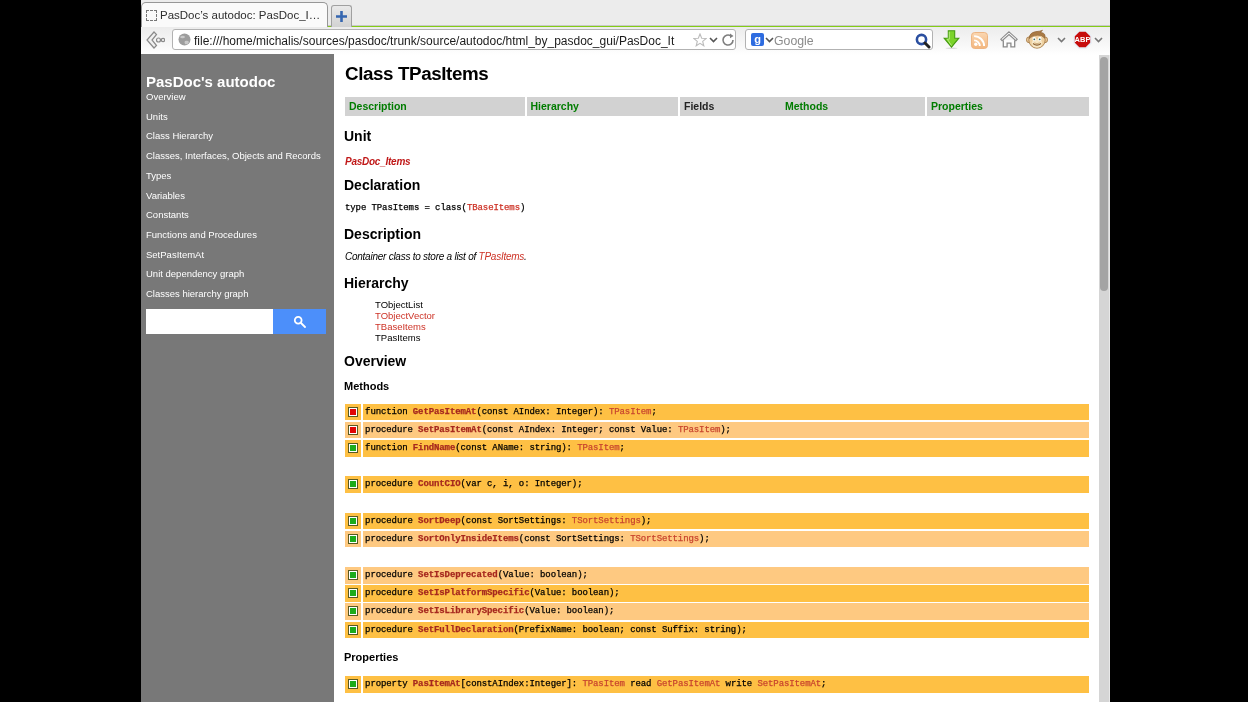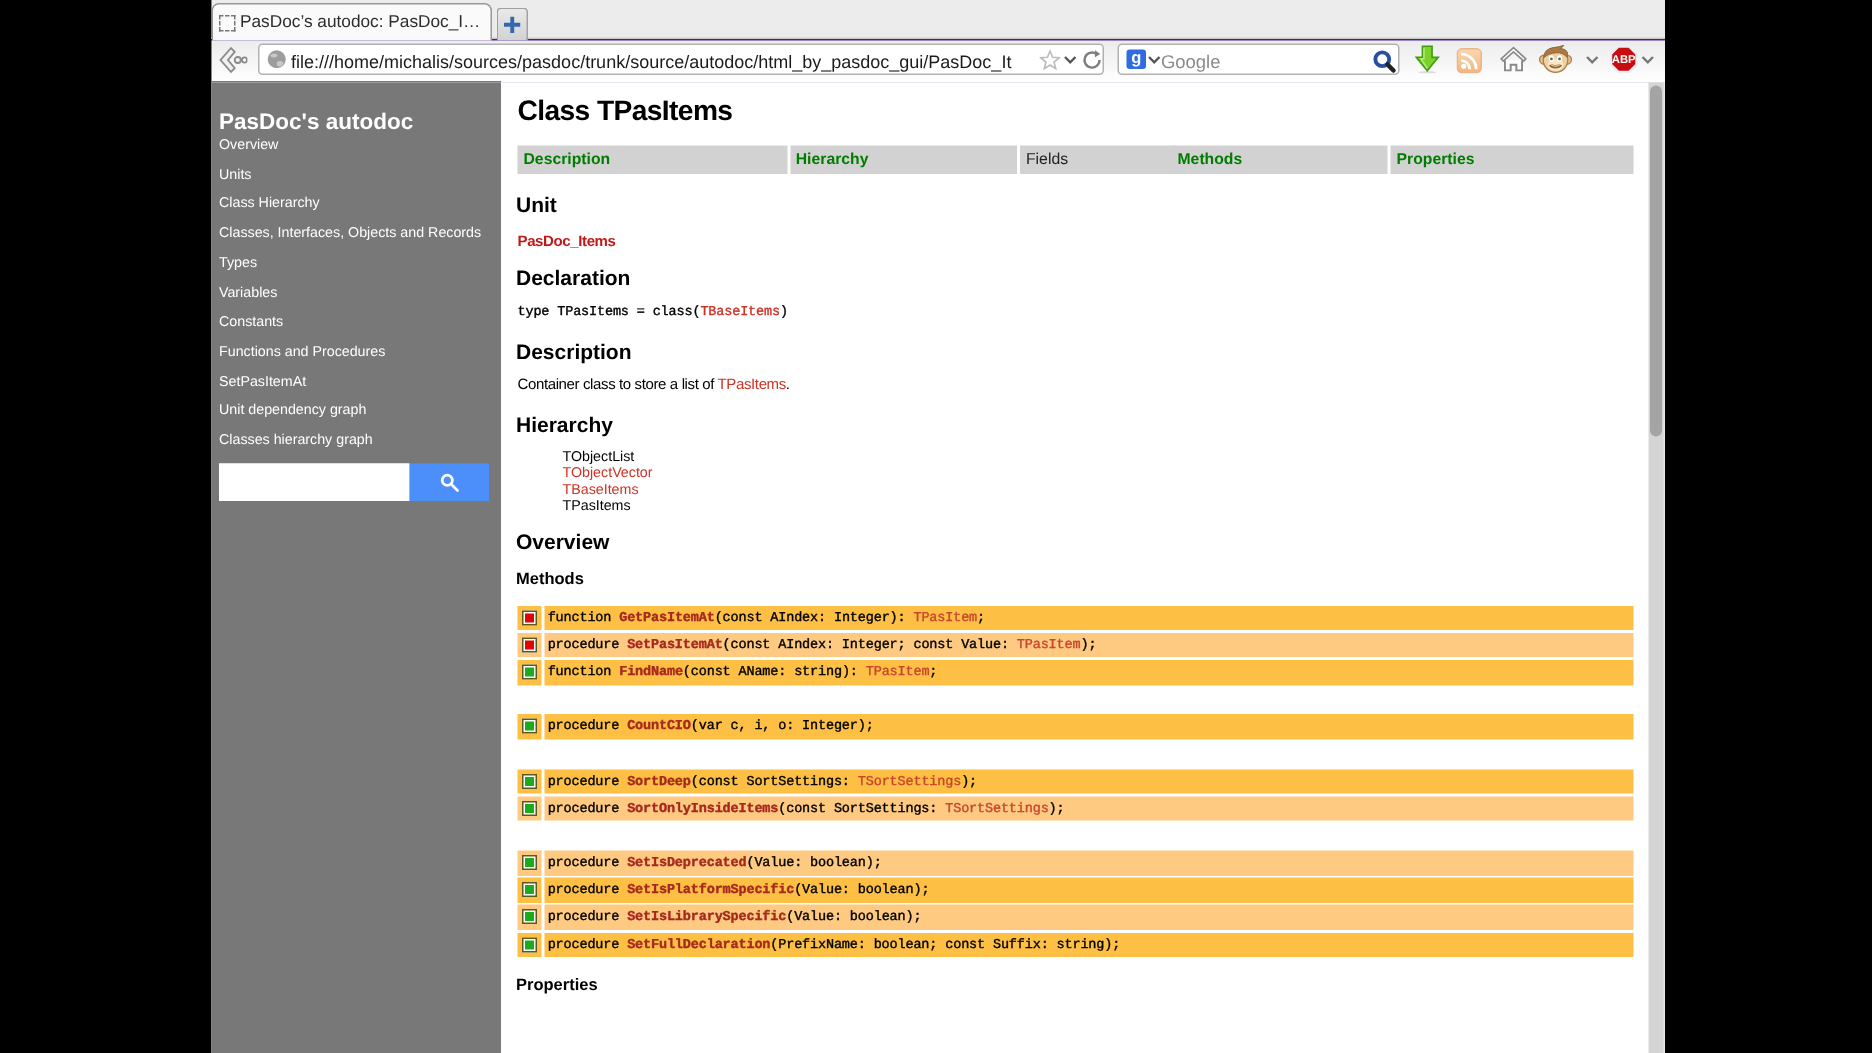--- a/index.html
+++ b/index.html
@@ -2,21 +2,21 @@
 <html><head>
 <meta charset="utf-8">
 <style>
 * { margin:0; padding:0; box-sizing:border-box; }
 html,body { width:1248px; height:702px; background:#000; overflow:hidden;
   font-family:"Liberation Sans", sans-serif; }
 #page { position:absolute; left:0; top:0; width:1248px; height:702px; background:#000; }
 .abs { position:absolute; }
 
 
-#win { position:absolute; left:141px; top:0; width:969px; height:702px; background:#4c1d95; }
+#win { position:absolute; left:141px; top:0; width:969px; height:702px; background:#84cc16; }
 
 
 #tabbar { position:absolute; left:0; top:0; width:969px; height:26px; background:#ececec; border-bottom:1px solid #c9c9c9; }
 #tab1 { position:absolute; left:0; top:2px; width:187px; height:25px; background:#fafafa;
   border:1px solid #979797; border-bottom:none; border-radius:5px 5px 0 0; }
 #tab1 .fav { position:absolute; left:4px; top:7px; width:11px; height:11px; border:1px dashed #777; background:transparent; }
 #tab1 .ttl { position:absolute; left:18px; top:6px; font-size:11.5px; color:#2d2d2d; white-space:nowrap; }
 #tabplus { position:absolute; left:190px; top:5px; width:21px; height:22px;
   background:linear-gradient(#e9e9e9,#d2d2d2); border:1px solid #a0a0a0; border-bottom:none; border-radius:3px 3px 0 0;
   text-align:center; }
@@ -43,21 +43,21 @@
 
 #content { position:absolute; left:193px; top:0; width:776px; height:647px; background:#fff; }
 .h1c { position:absolute; left:11px; top:8px; font-size:18.8px; letter-spacing:-0.4px; font-weight:bold; color:#000; }
 
 
 .sec { position:absolute; top:42px; height:18.5px; background:#d2d2d2; font-size:10.5px; font-weight:bold; color:#007c00; padding:3px 0 0 4px; }
 
 
 .h2 { position:absolute; left:10px; font-size:14px; font-weight:bold; }
 .h3 { position:absolute; left:10px; font-size:11px; font-weight:bold; }
-.txt { position:absolute; left:11px; font-size:10px; letter-spacing:-0.25px; }
+.txt { position:absolute; left:11px; font-size:10px; letter-spacing:-0.25px;font-style:italic; }
 .lst { position:absolute; font-size:9.5px; }
 .mono { position:absolute; left:11px; font-family:"Liberation Mono", monospace; font-size:9px; letter-spacing:-0.1px; -webkit-text-stroke:0.25px; }
 
 
 .row { position:absolute; left:11px; width:744px; height:16.5px; }
 .row .ic { position:absolute; left:0; top:0; width:15.5px; height:100%; }
 .row .tx { position:absolute; left:17.5px; top:0; right:0; height:100%; padding-left:2.6px;
   font-family:"Liberation Mono", monospace; font-size:9px; letter-spacing:-0.1px; line-height:16.5px; white-space:nowrap; overflow:hidden; -webkit-text-stroke:0.25px; }
 .dark .ic, .dark .tx { background:#fec044; }
 .lite .ic, .lite .tx { background:#fec981; }
@@ -196,21 +196,21 @@
             <svg style="position:absolute;left:20px;top:6px" width="13" height="13" viewBox="0 0 13 13">
         <circle cx="5.2" cy="5.2" r="3.4" fill="none" stroke="#fff" stroke-width="1.8"></circle>
         <path d="M8 8 L12 12" stroke="#fff" stroke-width="1.8" stroke-linecap="round"></path>
       </svg>
           </div>
     </div>
     <div id="content">
       <div class="h1c">Class TPasItems</div>
       <div class="sec" style="left:11px; width:179.5px;">Description</div>
       <div class="sec" style="left:192.5px; width:151.5px;">Hierarchy</div>
-      <div class="sec" style="left:346px; width:104px; color:#222; font-weight:normal;">Fields</div>
+      <div class="sec" style="left:346px; width:104px; color:#222; font-weight:bold;">Fields</div>
       <div class="sec" style="left:447px; width:144px;">Methods</div>
       <div class="sec" style="left:593px; width:162px;">Properties</div>
 
       <div class="h2" style="top:73px">Unit</div>
       <div class="txt rb" style="top:100.5px">PasDoc_Items</div>
       <div class="h2" style="top:122px">Declaration</div>
       <div class="mono" style="top:148px">type TPasItems = class(<span class="rl">TBaseItems</span>)</div>
       <div class="h2" style="top:170.5px">Description</div>
       <div class="txt" style="top:196px">Container class to store a list of <span class="rl">TPasItems</span>.</div>
       <div class="h2" style="top:219.5px">Hierarchy</div>
@@ -294,18 +294,26 @@
       <div class="row dark" style="top:566.5px">
             <span class="ic">
               <span class="sq sqg">
                 <i></i>
               </span>
             </span>
             <span class="tx">procedure <span class="mn">SetFullDeclaration</span>(PrefixName: boolean; const Suffix: string);</span>
           </div>
 
       <div class="h3" style="top:596px">Properties</div>
+      <div class="row dark" style="top:620.7px;height:17.5px">
+            <span class="ic">
+              <span class="sq sqg">
+                <i></i>
+              </span>
+            </span>
+            <span class="tx">property <span class="mn">PasItemAt</span>[constAIndex:Integer]: <span class="ml">TPasItem</span> read <span class="ml">GetPasItemAt</span> write <span class="ml">SetPasItemAt</span>;</span>
+          </div>
     </div>
     <div id="sbtrack"></div>
     <div id="sbthumb"></div>
   </div>
 </div>
 </div>
 
 </body></html>

